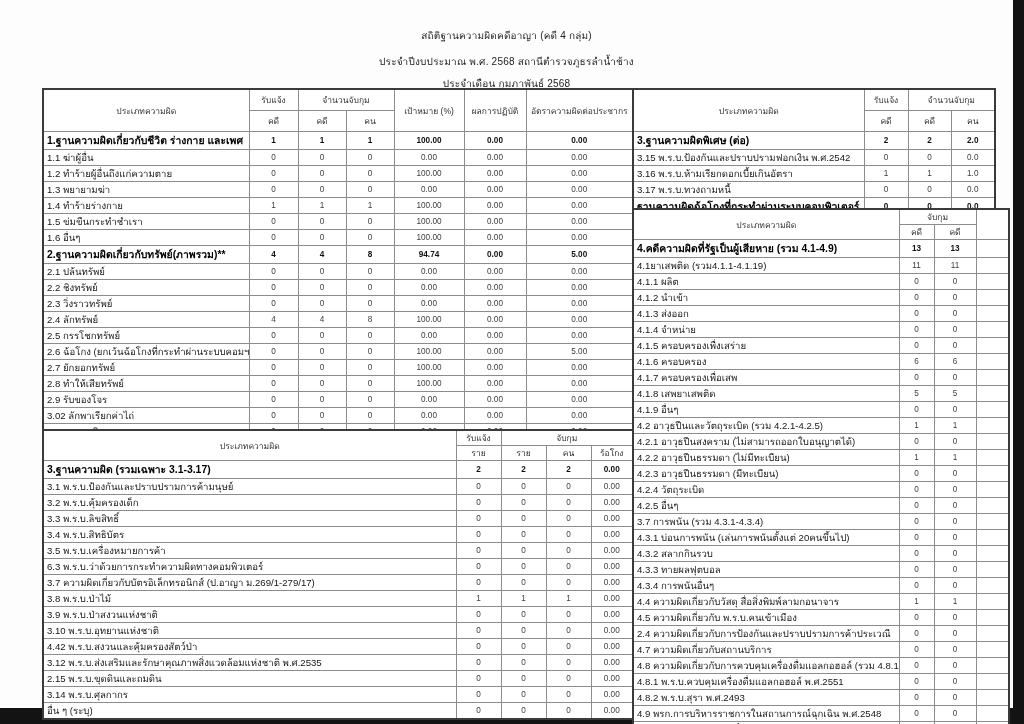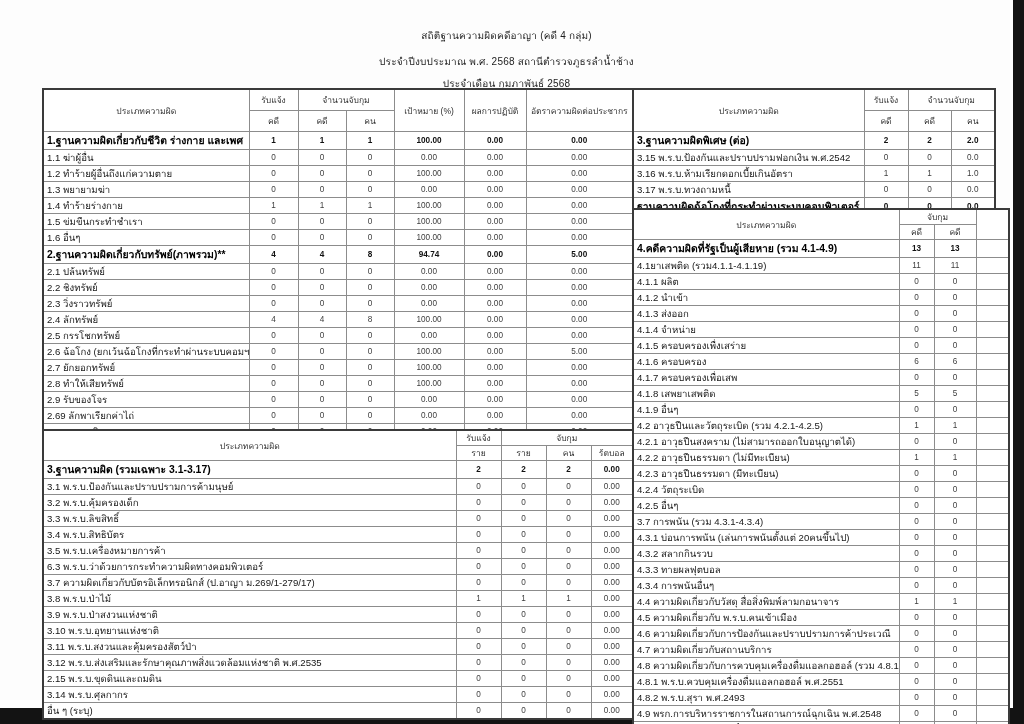--- a/index.html
+++ b/index.html
@@ -227,21 +227,21 @@
         <tr>
           <td class="lbl">2.9 รับของโจร</td>
           <td class="val">0</td>
           <td class="val">0</td>
           <td class="val">0</td>
           <td class="val">0.00</td>
           <td class="val">0.00</td>
           <td class="val">0.00</td>
         </tr>
         <tr>
-          <td class="lbl">2.69 ลักพาเรียกค่าไถ่</td>
+          <td class="lbl">3.02 ลักพาเรียกค่าไถ่</td>
           <td class="val">0</td>
           <td class="val">0</td>
           <td class="val">0</td>
           <td class="val">0.00</td>
           <td class="val">0.00</td>
           <td class="val">0.00</td>
         </tr>
         <tr>
           <td class="lbl">2.11 วางเพลิง</td>
           <td class="val">0</td>
@@ -292,21 +292,21 @@
     <thead>
       <tr>
         <th rowspan="2">ประเภทความผิด</th>
         <th>รับแจ้ง</th>
         <th colspan="3">จับกุม</th>
       </tr>
       <tr>
         <th>ราย</th>
         <th>ราย</th>
         <th>คน</th>
-        <th>ร้ตบอล</th>
+        <th>ร้อโกง</th>
       </tr>
     </thead>
     <tbody>
         <tr class="sec">
           <td class="lbl">3.ฐานความผิด (รวมเฉพาะ 3.1-3.17)</td>
           <td class="val">2</td>
           <td class="val">2</td>
           <td class="val">2</td>
           <td class="val">0.00</td>
         </tr>
@@ -374,21 +374,21 @@
           <td class="val">0.00</td>
         </tr>
         <tr>
           <td class="lbl">3.10 พ.ร.บ.อุทยานแห่งชาติ</td>
           <td class="val">0</td>
           <td class="val">0</td>
           <td class="val">0</td>
           <td class="val">0.00</td>
         </tr>
         <tr>
-          <td class="lbl">3.11 พ.ร.บ.สงวนและคุ้มครองสัตว์ป่า</td>
+          <td class="lbl">4.42 พ.ร.บ.สงวนและคุ้มครองสัตว์ป่า</td>
           <td class="val">0</td>
           <td class="val">0</td>
           <td class="val">0</td>
           <td class="val">0.00</td>
         </tr>
         <tr>
           <td class="lbl">3.12 พ.ร.บ.ส่งเสริมและรักษาคุณภาพสิ่งแวดล้อมแห่งชาติ พ.ศ.2535</td>
           <td class="val">0</td>
           <td class="val">0</td>
           <td class="val">0</td>
@@ -628,21 +628,21 @@
           <td class="val">1</td>
           <td class="val"></td>
         </tr>
         <tr>
           <td class="lbl">4.5 ความผิดเกี่ยวกับ พ.ร.บ.คนเข้าเมือง</td>
           <td class="val">0</td>
           <td class="val">0</td>
           <td class="val"></td>
         </tr>
         <tr>
-          <td class="lbl">4.6 ความผิดเกี่ยวกับการป้องกันและปราบปรามการค้าประเวณี</td>
+          <td class="lbl">2.4 ความผิดเกี่ยวกับการป้องกันและปราบปรามการค้าประเวณี</td>
           <td class="val">0</td>
           <td class="val">0</td>
           <td class="val"></td>
         </tr>
         <tr>
           <td class="lbl">4.7 ความผิดเกี่ยวกับสถานบริการ</td>
           <td class="val">0</td>
           <td class="val">0</td>
           <td class="val"></td>
         </tr>

